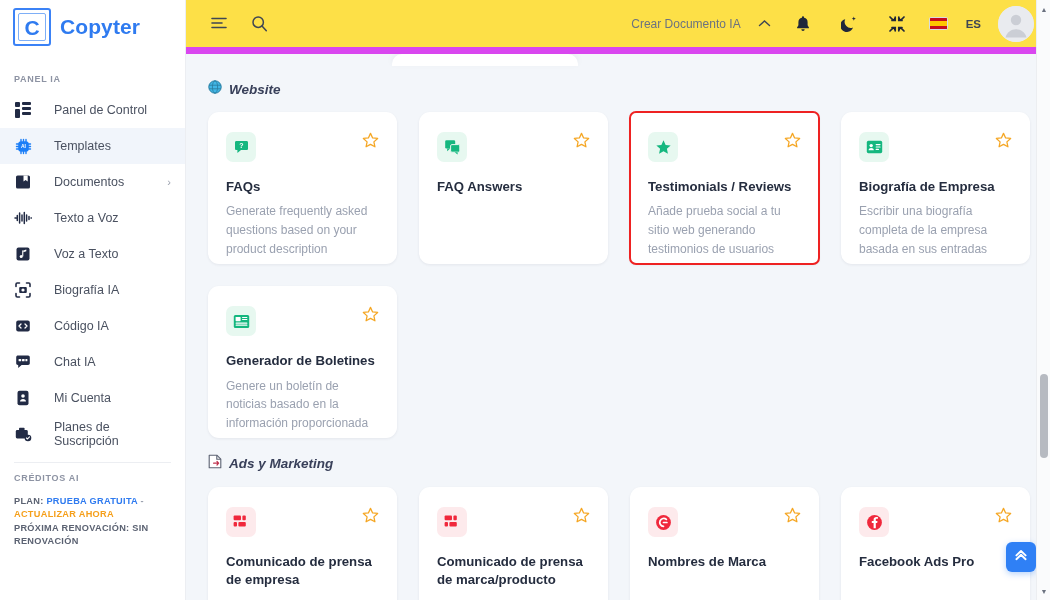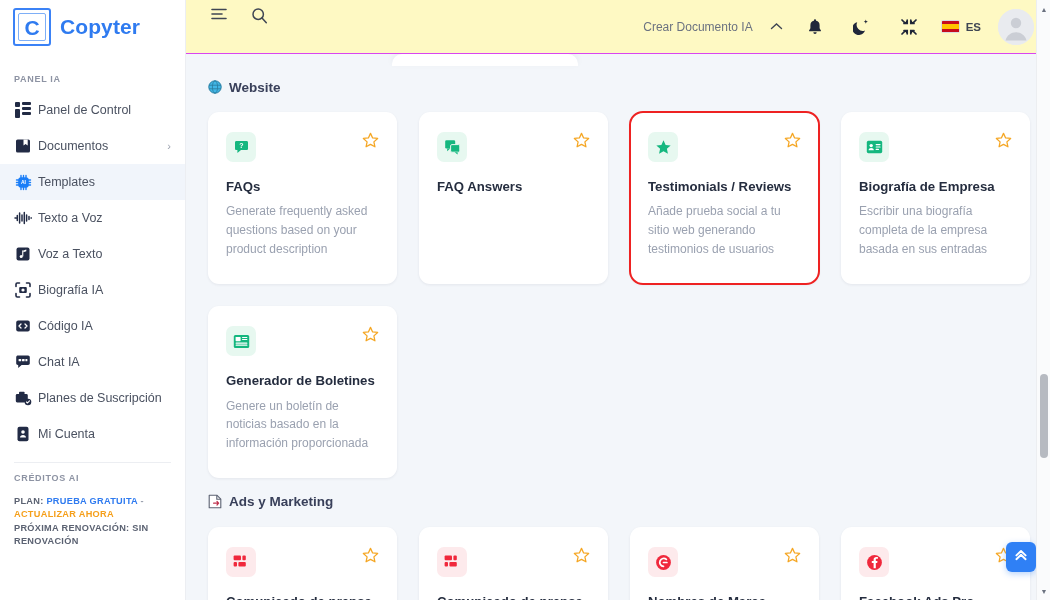--- a/index.html
+++ b/index.html
@@ -39,76 +39,76 @@
     font-family: "Liberation Sans", sans-serif;
   }
   .brand-name { font-size: 21px; font-weight: 700; color: #2f7bf0; letter-spacing: .1px; }
 
   .side-scroll { flex: 1 1 auto; overflow: hidden; padding-top: 10px; }
   .side-label {
     font-size: 9px; font-weight: 700; letter-spacing: .7px;
     color: #8d93a3; padding: 10px 0 8px 14px; text-transform: uppercase;
   }
   .nav-item {
-    display: flex; align-items: center; gap: 6px;
+    display: flex; align-items: center; gap: 22px;
     height: 36px; padding: 0 14px;
     color: #4a5160; font-size: 12.5px;
     cursor: pointer; position: relative;
   }
   .nav-item.active { background: #f1f5fb; }
   .nav-item .ico { width: 18px; height: 18px; flex: 0 0 18px; display:flex; align-items:center; justify-content:center; }
   .nav-item .ico svg { display:block; }
   .nav-item .caret { margin-left: auto; font-size: 11px; color: #9aa0ad; }
   .divider { height:1px; background:#eceef2; margin: 10px 14px 0 14px; }
 
   .credits-block { padding: 4px 14px 0 14px; }
   .credits-line { font-size: 9.2px; font-weight: 700; letter-spacing: .3px; color: #5b6272; line-height: 1.45; }
   .c-blue { color: #2f7bf0; }
   .c-orange { color: #f59f1a; }
   .c-dash { color: #9aa0ad; }
 
   
   .main { flex: 1 1 auto; height: 600px; position: relative; overflow: hidden; background: #f3f6fa; }
   .topbar {
-    height: 54px; background: #fef9c3; display: flex; 
-    padding: 0 16px 0 18px; border-bottom: 1px solid #d946ef;
+    height: 54px; background: #fde047; display: flex; align-items: center;
+    padding: 0 16px 0 18px; border-bottom: 7px solid #d946ef;
     position: relative; z-index: 5;
   }
   .top-icon { width: 30px; height: 30px; display:flex; align-items:center; justify-content:center; cursor:pointer; color:#3f4653; }
   .top-right { margin-left: auto; display: flex; align-items: center; gap: 17px; }
   .create-doc { font-size: 12px; color: #6b7280; cursor: pointer; }
   .chev { font-size: 11px; color: #3f4653; cursor:pointer; }
-  .flagwrap { display:flex; align-items:center; gap:6px; cursor:pointer; }
+  .flagwrap { display:flex; align-items:center; gap:18px; cursor:pointer; }
   .flag { width: 19px; height: 13px; border-radius: 1.5px; overflow:hidden; display:flex; flex-direction:column; border:1px solid #d9dbe0; }
   .flag .r { height: 25%; background:#c60b1e; }
   .flag .y { height: 50%; background:#ffc400; }
   .lang { font-size: 11.5px; font-weight: 700; color: #3f4653; }
   .avatar {
     width: 36px; height: 36px; border-radius: 50%; background: #e9ebef;
     display:flex; align-items:flex-end; justify-content:center; overflow:hidden; cursor:pointer;
   }
   .avatar-inner { position:relative; width:36px; height:36px; display:flex; align-items:center; justify-content:center; }
 
   .content { position: absolute; top: 54px; left: 0; right: 0; bottom: 0; overflow: hidden; padding: 0 20px 0 22px; }
   .peek-card {
     height: 12px; background:#fff; border-radius: 10px 10px 0 0;
     width: 186px; margin: 0 0 0 206px; position:absolute; top:0; left:0;
     box-shadow: 0 -2px 6px rgba(30,41,59,.05);
   }
 
-  .sec-head { display:flex; gap: 7px; margin: 26px 0 14px 0; }
+  .sec-head { display:flex; align-items:center; gap: 7px; margin: 26px 0 14px 0; font-style: italic; }
   .sec-title { font-size: 13.5px; font-weight: 700; color: #39405a; }
 
   .grid { display: grid; grid-template-columns: repeat(4, 1fr); gap: 22px; }
   .card {
-    background: #fff; border-radius: 11px; padding: 20px 18px 26px 18px;
+    background: #fff; border-radius: 11px; padding: 20px 18px 6px 18px;
     box-shadow: 0 1px 3px rgba(25,35,60,.07);
     position: relative; min-height: 140px; cursor: pointer;
   }
-  .card.highlight { outline: 2.5px solid #ee2222; outline-offset: -1px; border-radius: 13px; }
+  .card.highlight { outline: 2.5px solid #ee2222; outline-offset: -1px; border-radius: 6px; }
   .card-top { display:flex; align-items:flex-start; justify-content:space-between; }
   .tile {
     width: 30px; height: 30px; border-radius: 7px;
     display:flex; align-items:center; justify-content:center;
   }
   .tile.green { background: #e7f8f0; }
   .tile.red { background: #fdeaec; }
   .star { cursor:pointer; }
   .card-title { font-size: 13.2px; font-weight: 700; color: #252d3f; margin-top: 16px; line-height: 1.32; }
   .card-desc { font-size: 12px; color: #9aa1b0; line-height: 1.55; margin-top: 7px; }
@@ -151,42 +151,42 @@
               <rect x="0" y="0" width="5" height="5" rx="1"></rect>
               <rect x="7" y="0" width="9" height="3" rx="1"></rect>
               <rect x="7" y="5" width="9" height="3" rx="1"></rect>
               <rect x="0" y="7" width="5" height="9" rx="1"></rect>
               <rect x="7" y="10" width="9" height="3" rx="1"></rect>
             </svg>
         </span>
         <span>Panel de Control</span>
       </div>
 
-      <div class="nav-item">
-        <span class="ico">
-          <svg width="16" height="16" viewBox="0 0 16 16" fill="#222b45">
-              <rect x="1" y="1.5" width="14" height="13" rx="1.6"></rect>
-              <path d="M8.5 1.5h4.2v6l-2.1-1.6L8.5 7.5z" fill="#fff"></path>
-            </svg>
-        </span>
-        <span>Documentos</span>
-        <span class="caret">›</span>
-      </div>
-
       <div class="nav-item active">
         <span class="ico">
           <svg width="17" height="17" viewBox="0 0 17 17">
               <rect x="3.2" y="3.2" width="10.6" height="10.6" rx="3" fill="#1b7ef7"></rect>
               <g stroke="#1b7ef7" stroke-width="1.4" stroke-linecap="round">
                 <path d="M6 1.5v2M8.5 1.5v2M11 1.5v2M6 13.5v2M8.5 13.5v2M11 13.5v2M1.5 6h2M1.5 8.5h2M1.5 11h2M13.5 6h2M13.5 8.5h2M13.5 11h2"></path>
               </g>
               <text x="8.5" y="10.2" font-size="5" fill="#fff" text-anchor="middle" font-family="Liberation Sans, sans-serif" font-weight="700">AI</text>
             </svg>
         </span>
         <span>Templates</span>
+      </div>
+
+      <div class="nav-item">
+        <span class="ico">
+          <svg width="16" height="16" viewBox="0 0 16 16" fill="#222b45">
+              <rect x="1" y="1.5" width="14" height="13" rx="1.6"></rect>
+              <path d="M8.5 1.5h4.2v6l-2.1-1.6L8.5 7.5z" fill="#fff"></path>
+            </svg>
+        </span>
+        <span>Documentos</span>
+        <span class="caret">›</span>
       </div>
 
       <div class="nav-item">
         <span class="ico">
           <svg width="18" height="16" viewBox="0 0 18 16">
               <g stroke="#222b45" stroke-width="1.5" stroke-linecap="round">
                 <path d="M1 8h1M3.3 5.5v5M5.6 3v10M8 5v6M10.3 2.5v11M12.6 5v6M15 6.5v3M17 8h0.5"></path>
               </g>
             </svg>
         </span>
@@ -242,39 +242,39 @@
                 <rect x="10.4" y="5" width="2" height="2.2" rx=".5"></rect>
               </g>
             </svg>
         </span>
         <span>Chat IA</span>
       </div>
 
 
       <div class="nav-item">
         <span class="ico">
+          <svg width="14" height="16" viewBox="0 0 14 16">
+              <rect x="1.5" y="0.8" width="11" height="14.4" rx="2" fill="#222b45"></rect>
+              <circle cx="7" cy="6" r="1.8" fill="#fff"></circle>
+              <path d="M4 11.6c0-1.6 1.3-2.6 3-2.6s3 1 3 2.6z" fill="#fff"></path>
+            </svg>
+        </span>
+        <span>Mi Cuenta</span>
+      </div>
+
+      <div class="nav-item">
+        <span class="ico">
           <svg width="17" height="16" viewBox="0 0 17 16" fill="#222b45">
               <rect x="0.8" y="4" width="12" height="8.5" rx="1.4"></rect>
               <rect x="4" y="1.8" width="5.6" height="2.4" rx=".8"></rect>
               <circle cx="13" cy="12" r="3.3"></circle>
               <path d="M11.5 12l1 1 2-2.2" stroke="#fff" stroke-width="1.1" fill="none" stroke-linecap="round" stroke-linejoin="round"></path>
             </svg>
         </span>
         <span>Planes de Suscripción</span>
-      </div>
-
-      <div class="nav-item">
-        <span class="ico">
-          <svg width="14" height="16" viewBox="0 0 14 16">
-              <rect x="1.5" y="0.8" width="11" height="14.4" rx="2" fill="#222b45"></rect>
-              <circle cx="7" cy="6" r="1.8" fill="#fff"></circle>
-              <path d="M4 11.6c0-1.6 1.3-2.6 3-2.6s3 1 3 2.6z" fill="#fff"></path>
-            </svg>
-        </span>
-        <span>Mi Cuenta</span>
       </div>
 
       <div class="divider"></div>
 
       <div class="side-label">CRÉDITOS AI</div>
 
       <div class="credits-block">
         <div class="credits-line">
           <span>PLAN:</span>
           <span class="c-blue">PRUEBA GRATUITA</span>

